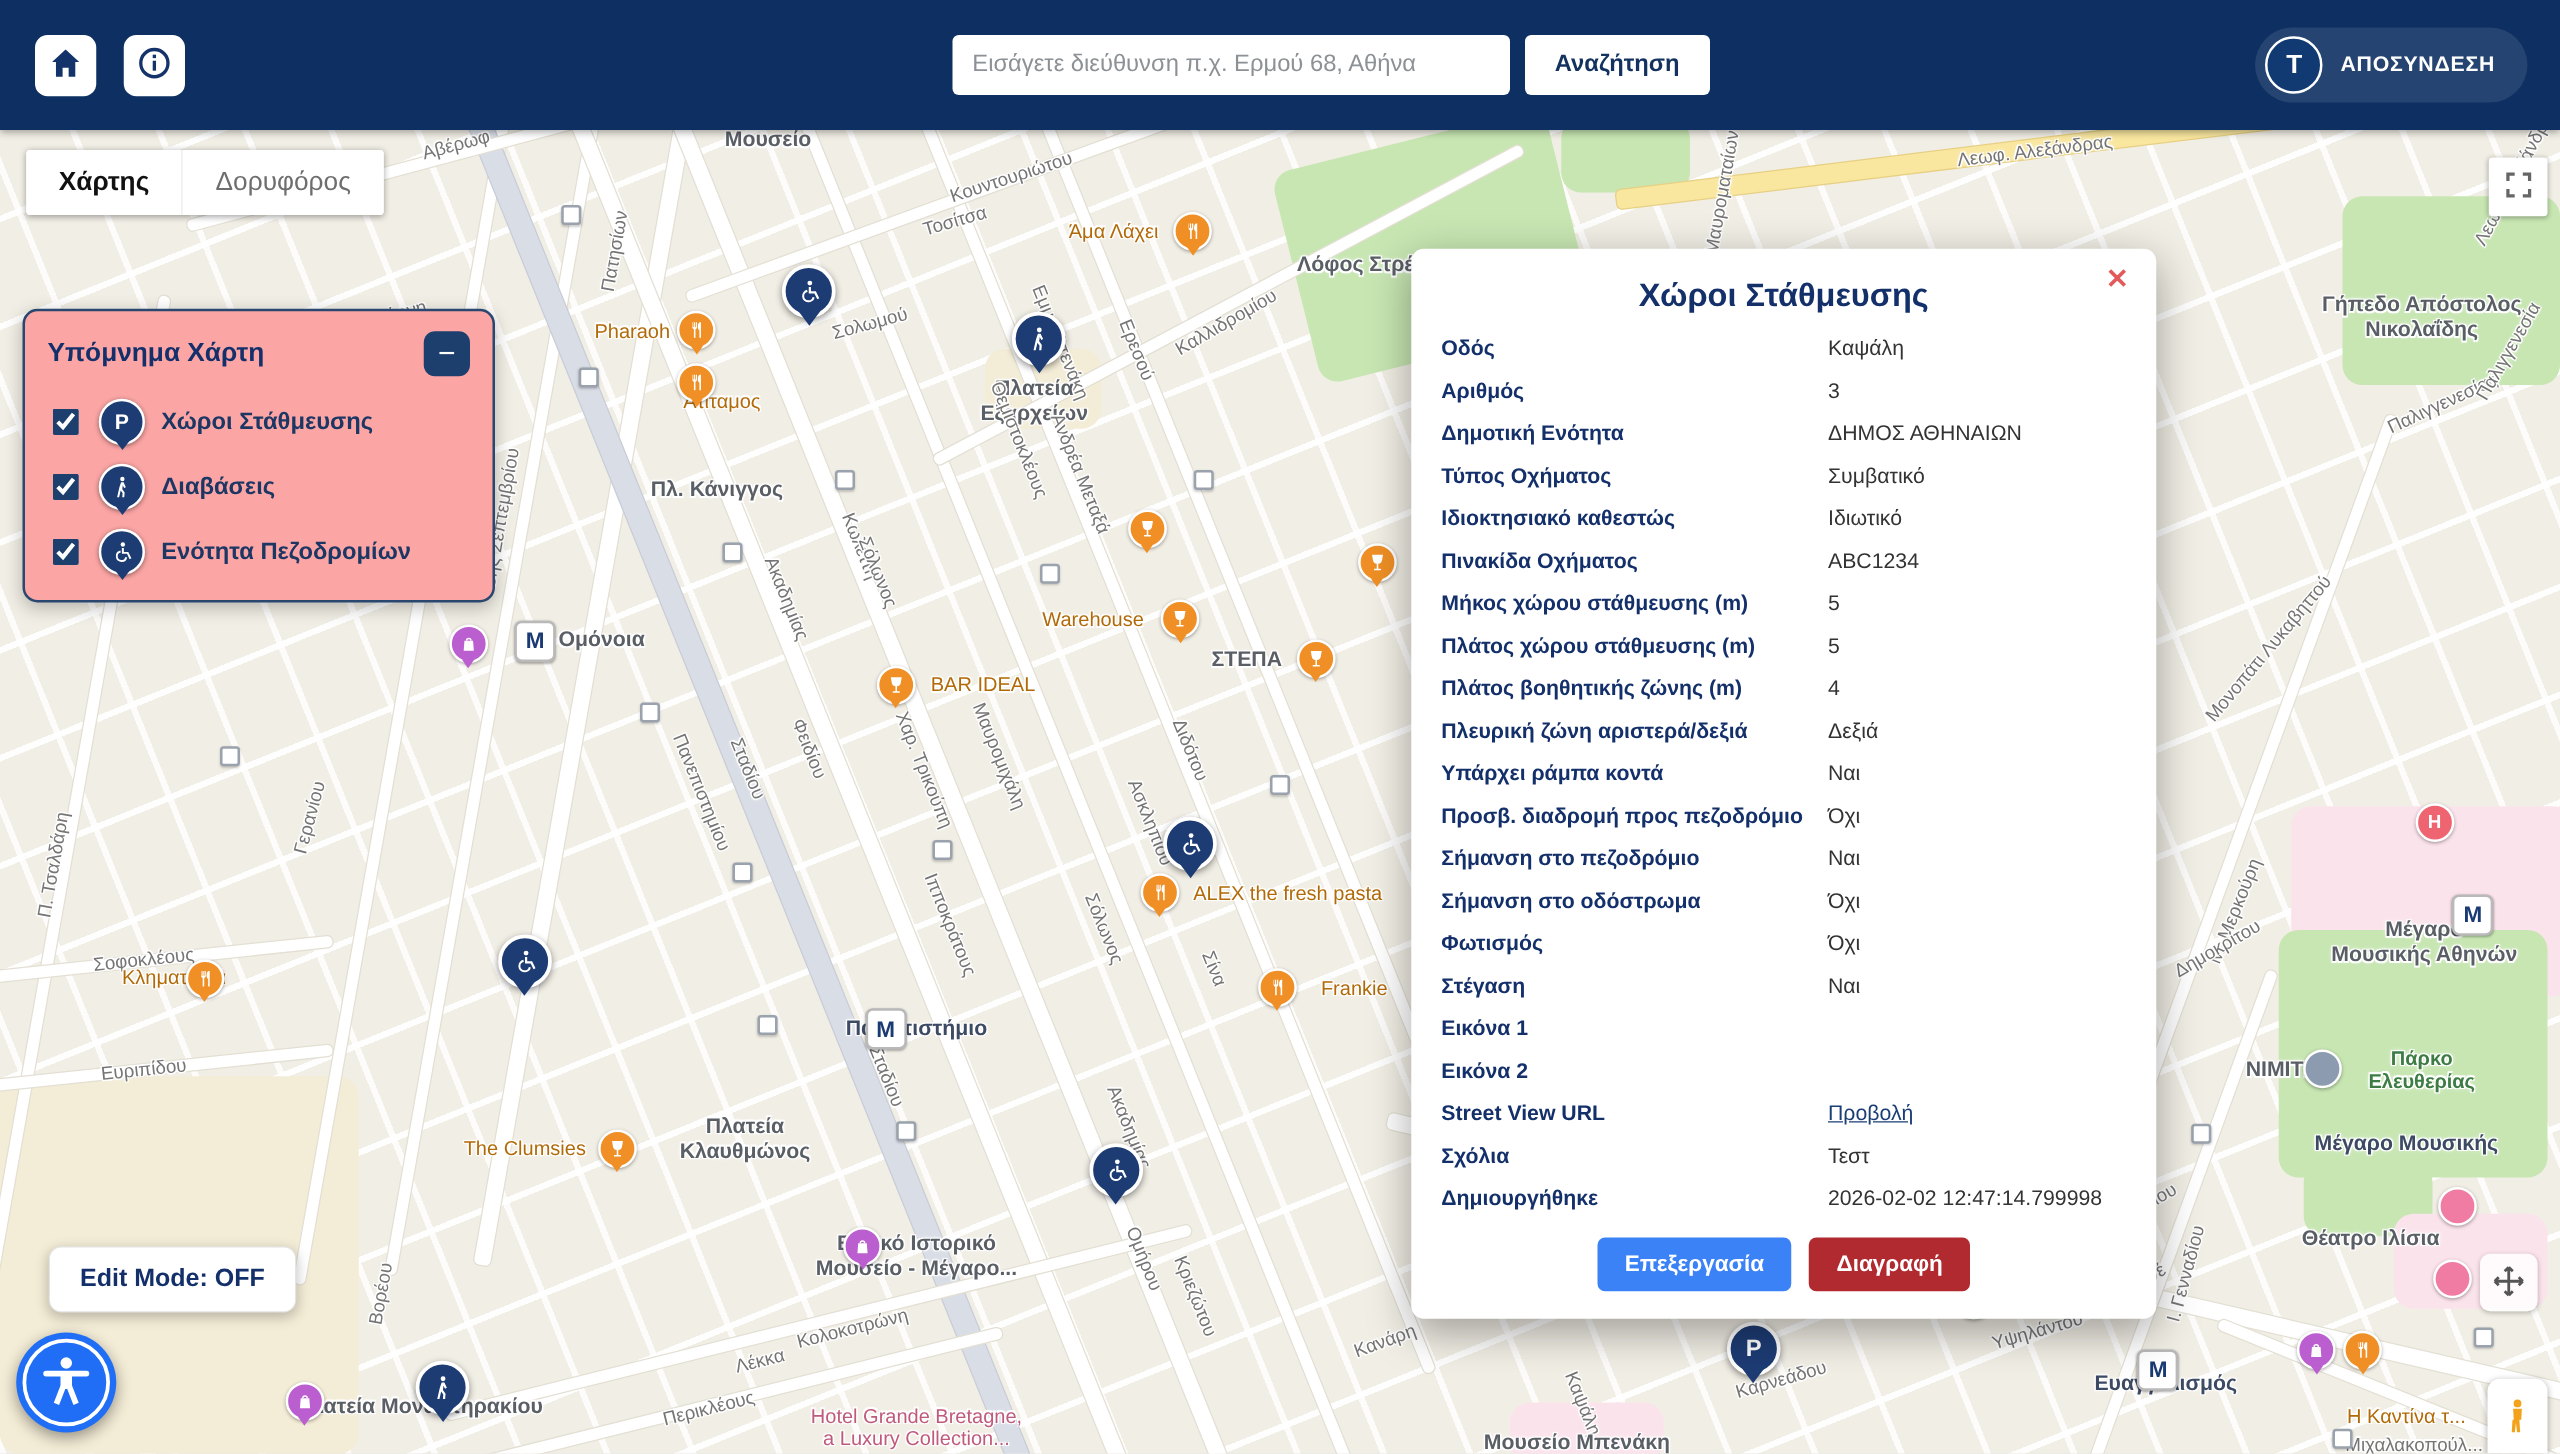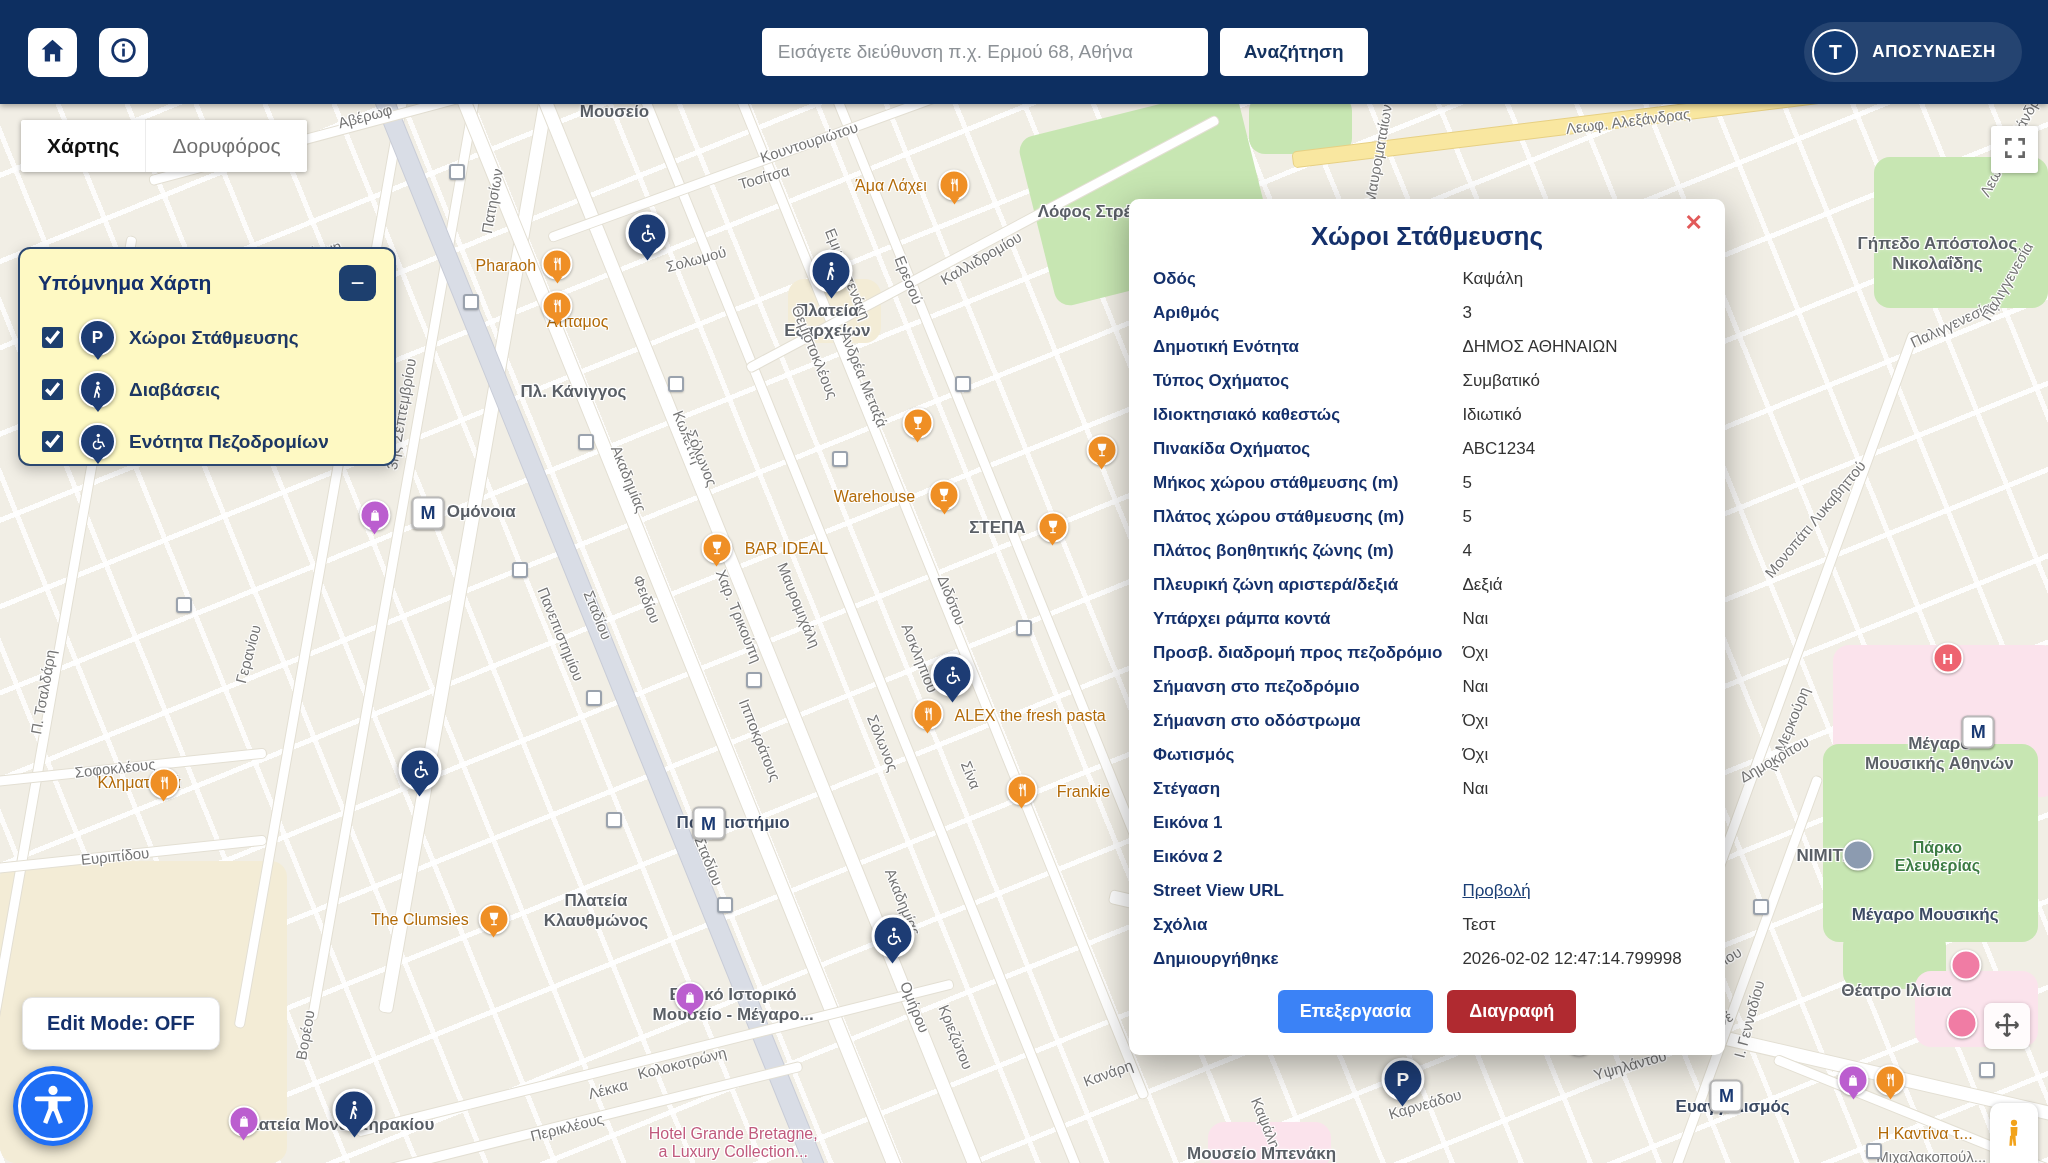--- a/index.html
+++ b/index.html
@@ -78,22 +78,22 @@
   .maptype{position:absolute;left:21px;top:120px;background:#fff;border-radius:3px;display:flex;z-index:40;
     box-shadow:0 1px 5px rgba(0,0,0,.35);overflow:hidden;}
   .maptype-tab{padding:14px 26px;font-size:21px;border:none;background:#fff;cursor:pointer;font-family:inherit;}
   .maptype-tab.active{font-weight:bold;color:#111;}
   .maptype-tab.inactive{color:#6e6e6e;border-left:1px solid #ececec;}
 
   .fullscreen-btn{position:absolute;right:10px;top:126px;width:47px;height:47px;background:#fff;border:none;
     border-radius:3px;box-shadow:0 1px 4px rgba(0,0,0,.3);cursor:pointer;display:flex;align-items:center;justify-content:center;z-index:40;}
 
   
-  .legend{position:absolute;left:18px;top:247px;width:338px;background:#fef9c3;border:2px solid #2a4770;
-    border-radius:12px;box-shadow:0 4px 14px rgba(0,0,0,.25);padding:16px 18px 4px;z-index:40;}
+  .legend{position:absolute;left:18px;top:247px;width:338px;background:#fca5a5;border:2px solid #2a4770;
+    border-radius:12px;box-shadow:0 4px 14px rgba(0,0,0,.25);padding:16px 18px 20px;z-index:40;}
   .legend-head{display:flex;align-items:center;justify-content:space-between;}
   .legend-title{font-size:21px;font-weight:bold;color:#14306b;}
   .legend-collapse{width:37px;height:36px;background:#1d3f6e;color:#fff;border:none;border-radius:9px;
     font-size:24px;line-height:1;cursor:pointer;display:flex;align-items:center;justify-content:center;}
   .leg-items{display:flex;flex-direction:column;gap:15px;margin-top:18px;}
   .leg-item{display:flex;align-items:center;gap:13px;cursor:pointer;}
   .leg-check{width:21px;height:21px;accent-color:#1d3f6e;cursor:pointer;flex:0 0 auto;}
   .leg-pin{width:33px;height:33px;background:#1d3c74;border:2.5px solid #fff;border-radius:50%;color:#fff;
     box-shadow:0 1px 4px rgba(0,0,0,.45);display:flex;align-items:center;justify-content:center;position:relative;flex:0 0 auto;}
   .leg-pin::after{content:"";position:absolute;top:90%;left:50%;transform:translateX(-50%);
@@ -112,21 +112,21 @@
   .p-label{flex:0 0 55%;font-size:17px;font-weight:bold;color:#14306b;padding-right:8px;}
   .p-value{flex:1;font-size:17px;color:#333;white-space:nowrap;}
   .p-link{text-decoration:underline;color:#1a3e75;cursor:pointer;}
   .popup-actions{display:flex;justify-content:center;gap:14px;margin-top:14px;}
   .btn-edit{background:#3b82f6;color:#fff;border:none;border-radius:6px;padding:11px 22px;
     font-size:18px;font-weight:bold;font-family:inherit;cursor:pointer;}
   .btn-delete{background:#b02a30;color:#fff;border:none;border-radius:6px;padding:11px 22px;
     font-size:18px;font-weight:bold;font-family:inherit;cursor:pointer;}
 
   
-  .edit-mode{position:absolute;left:22px;top:997px;background:#fff;border:1px solid #e4e4e4;border-radius:10px;
+  .edit-mode{position:absolute;left:39px;top:997px;background:#fff;border:1px solid #e4e4e4;border-radius:10px;
     padding:14px 24px;font-size:20px;font-weight:bold;color:#14306b;box-shadow:0 3px 10px rgba(0,0,0,.25);cursor:pointer;z-index:40;font-family:inherit;}
   .a11y-btn{position:absolute;left:13px;top:1066px;width:80px;height:80px;border-radius:50%;border:none;
     background:#1f6ef5;cursor:pointer;z-index:45;display:flex;align-items:center;justify-content:center;
     box-shadow:0 4px 12px rgba(0,0,0,.4);}
   .a11y-btn::before{content:"";position:absolute;inset:5px;border:3px solid #fff;border-radius:50%;}
   .a11y-btn svg{width:46px;height:46px;position:relative;}
   .pan-btn{position:absolute;right:18px;top:1003px;width:46px;height:46px;background:rgba(255,255,255,.85);
     border:none;border-radius:8px;cursor:pointer;display:flex;align-items:center;justify-content:center;z-index:40;box-shadow:0 1px 4px rgba(0,0,0,.25);}
   .pegman-box{position:absolute;right:10px;bottom:0;width:48px;height:60px;background:#fff;border:none;
     border-radius:10px 10px 0 0;cursor:pointer;display:flex;align-items:center;justify-content:center;z-index:40;box-shadow:0 1px 5px rgba(0,0,0,.3);}

